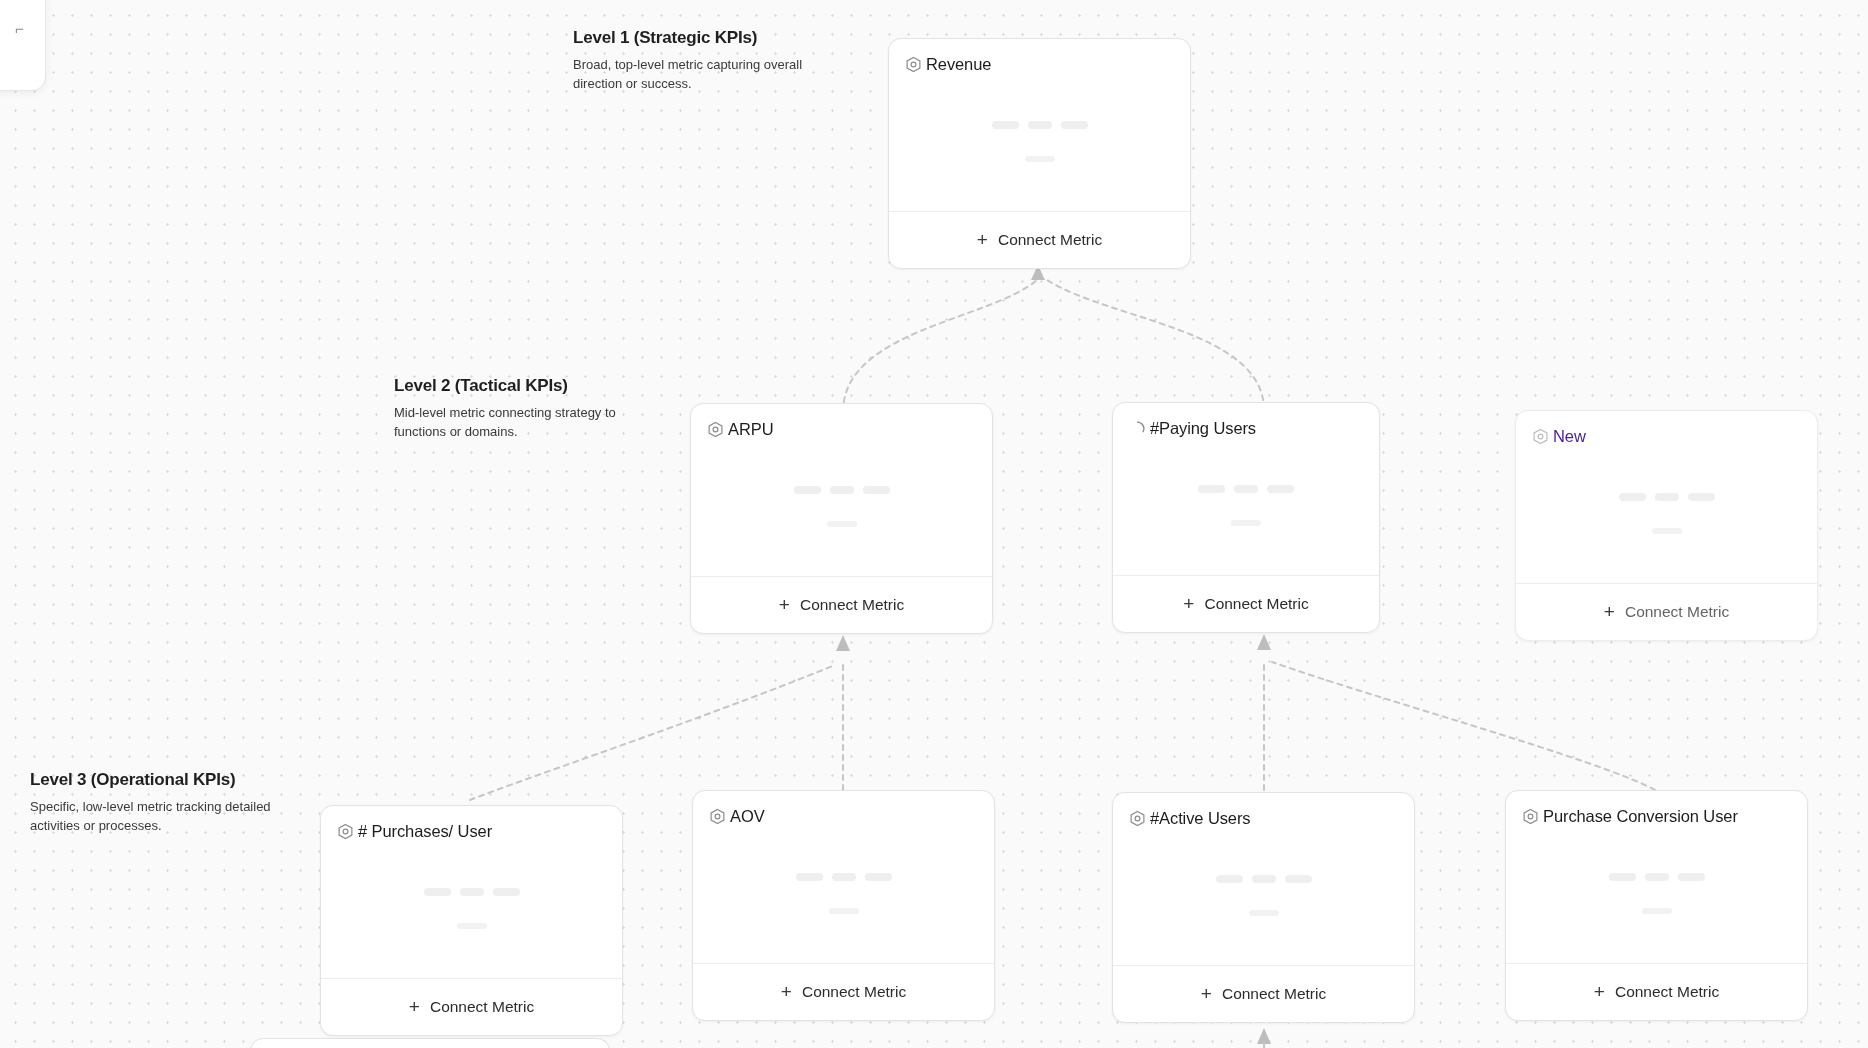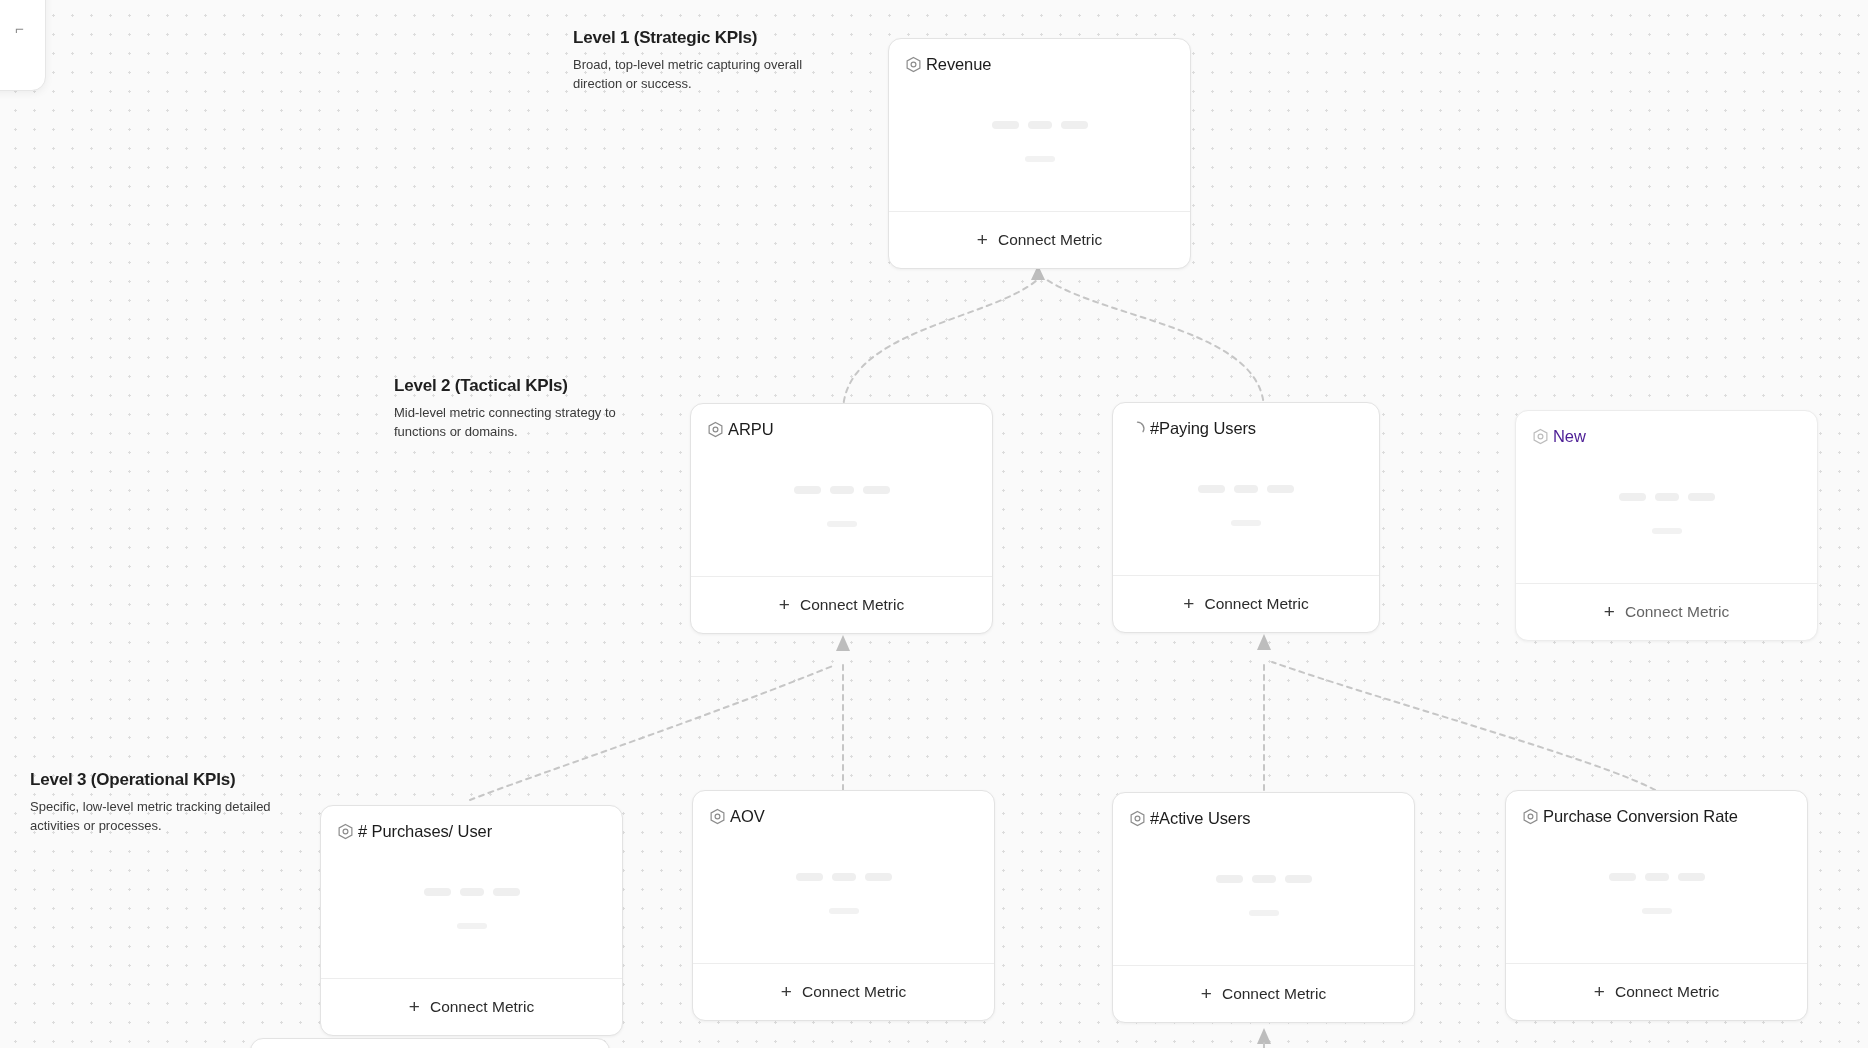--- a/index.html
+++ b/index.html
@@ -392,21 +392,21 @@
   </div>
 
   <div class="card" style="left:1505px; top:790px; width:303px; height:231px;">
     <div class="card-head">
       <span>
         <svg class="hex-icon" viewBox="0 0 24 24">
           <polygon points="12,2 21,7 21,17 12,22 3,17 3,7" fill="none" stroke="#8d8d8d" stroke-width="1.7"></polygon>
           <circle cx="12" cy="12" r="3.4" fill="none" stroke="#8d8d8d" stroke-width="1.7"></circle>
         </svg>
       </span>
-      <span class="card-title">Purchase Conversion Rate</span>
+      <span class="card-title">Purchase Conversion User</span>
     </div>
     <div class="card-body">
       <div class="ph-row" style="top:48px;">
         <span class="ph w1"></span>
         <span class="ph w2"></span>
         <span class="ph w3"></span>
       </div>
       <div class="ph-row" style="top:83px;">
         <span class="ph small"></span>
       </div>

